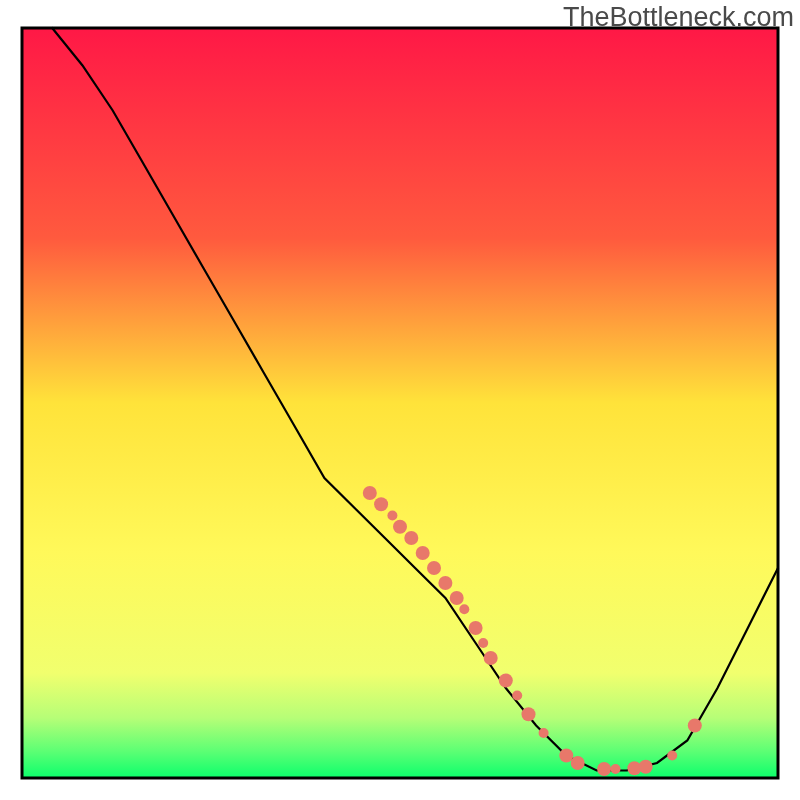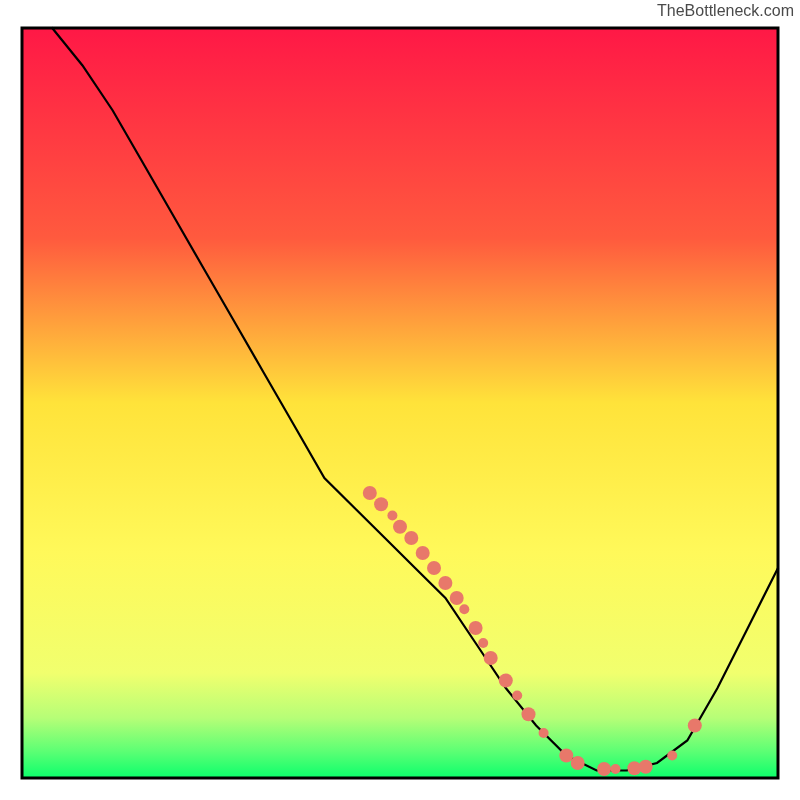--- a/index.html
+++ b/index.html
@@ -14,21 +14,21 @@
   .frame {
     position: relative;
     width: 800px;
     height: 800px;
     box-sizing: border-box;
   }
   .watermark {
     position: absolute;
     top: 2px;
     right: 6px;
-    font-size: 16px;
+    font-size: 27px;
     color: #4a4a4a;
     font-weight: 500;
     z-index: 10;
   }
   svg {
     display: block;
   }
 </style>
 </head>
 <body>

